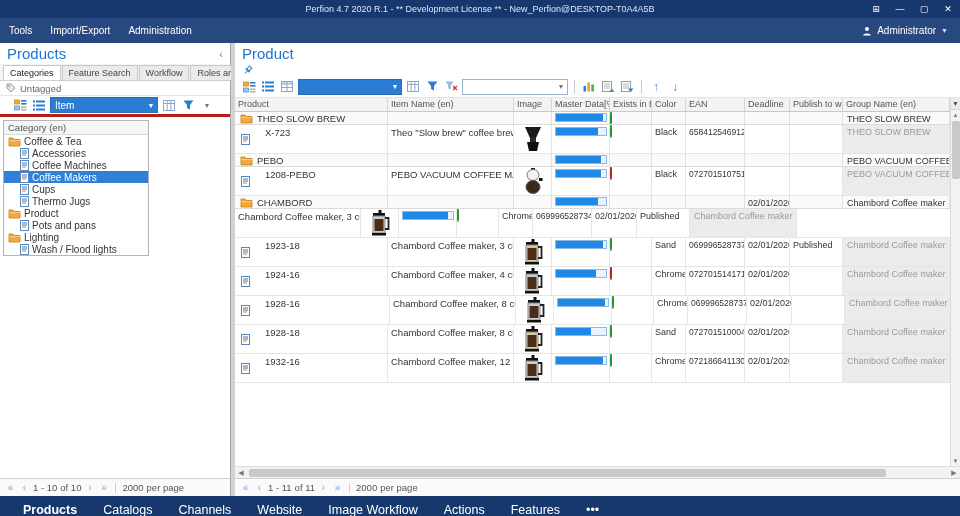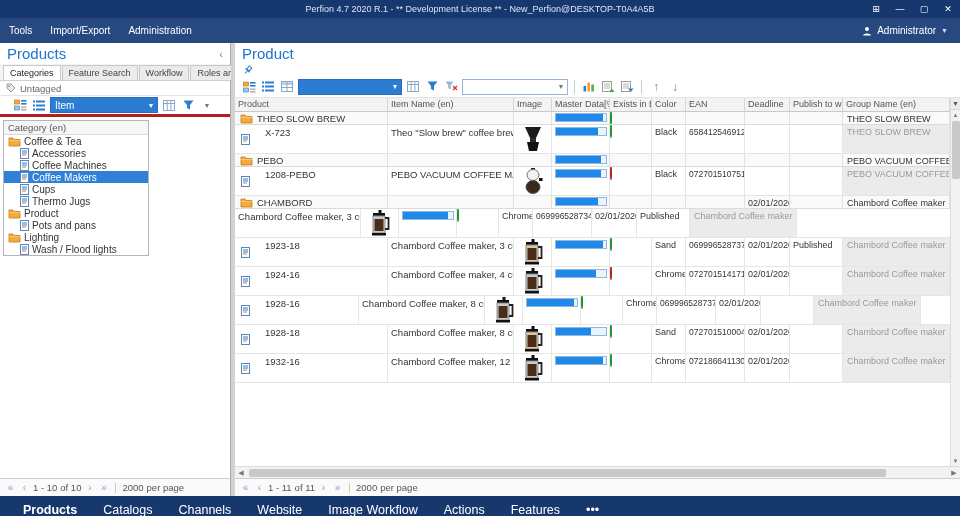--- a/index.html
+++ b/index.html
@@ -671,21 +671,21 @@
                 </div>
               </div>
               <div class="cell" style="width: 42px;"><span class="dot red"></span></div>
               <div class="cell txt" style="width: 34px;">Chrome</div>
               <div class="cell txt ean" style="width: 59px;">0727015141718</div>
               <div class="cell txt" style="width: 45px;">02/01/2020</div>
               <div class="cell txt" style="width: 53px;"></div>
               <div class="cell grp" style="width: 107px;">Chambord Coffee maker</div>
             </div>
             <div class="grid-row item">
-              <div class="cell prod-item" style="width: 124px; text-decoration: underline;">
+              <div class="cell prod-item" style="width: 155px; text-decoration: underline;">
                 <span class="prod-code">1928-16</span>
                 <span class="prod-icon icon-svg">
                   <svg width="9" height="11" viewBox="0 0 9 11">
                     <rect x="0.5" y="0.5" width="8" height="10" fill="#fff" stroke="#5a86b8"></rect>
                     <line x1="2" y1="3" x2="7" y2="3" stroke="#2b7cd3"></line>
                     <line x1="2" y1="5" x2="7" y2="5" stroke="#2b7cd3"></line>
                     <line x1="2" y1="7" x2="6" y2="7" stroke="#e57b2c"></line>
                   </svg>
                 </span>
               </div>

